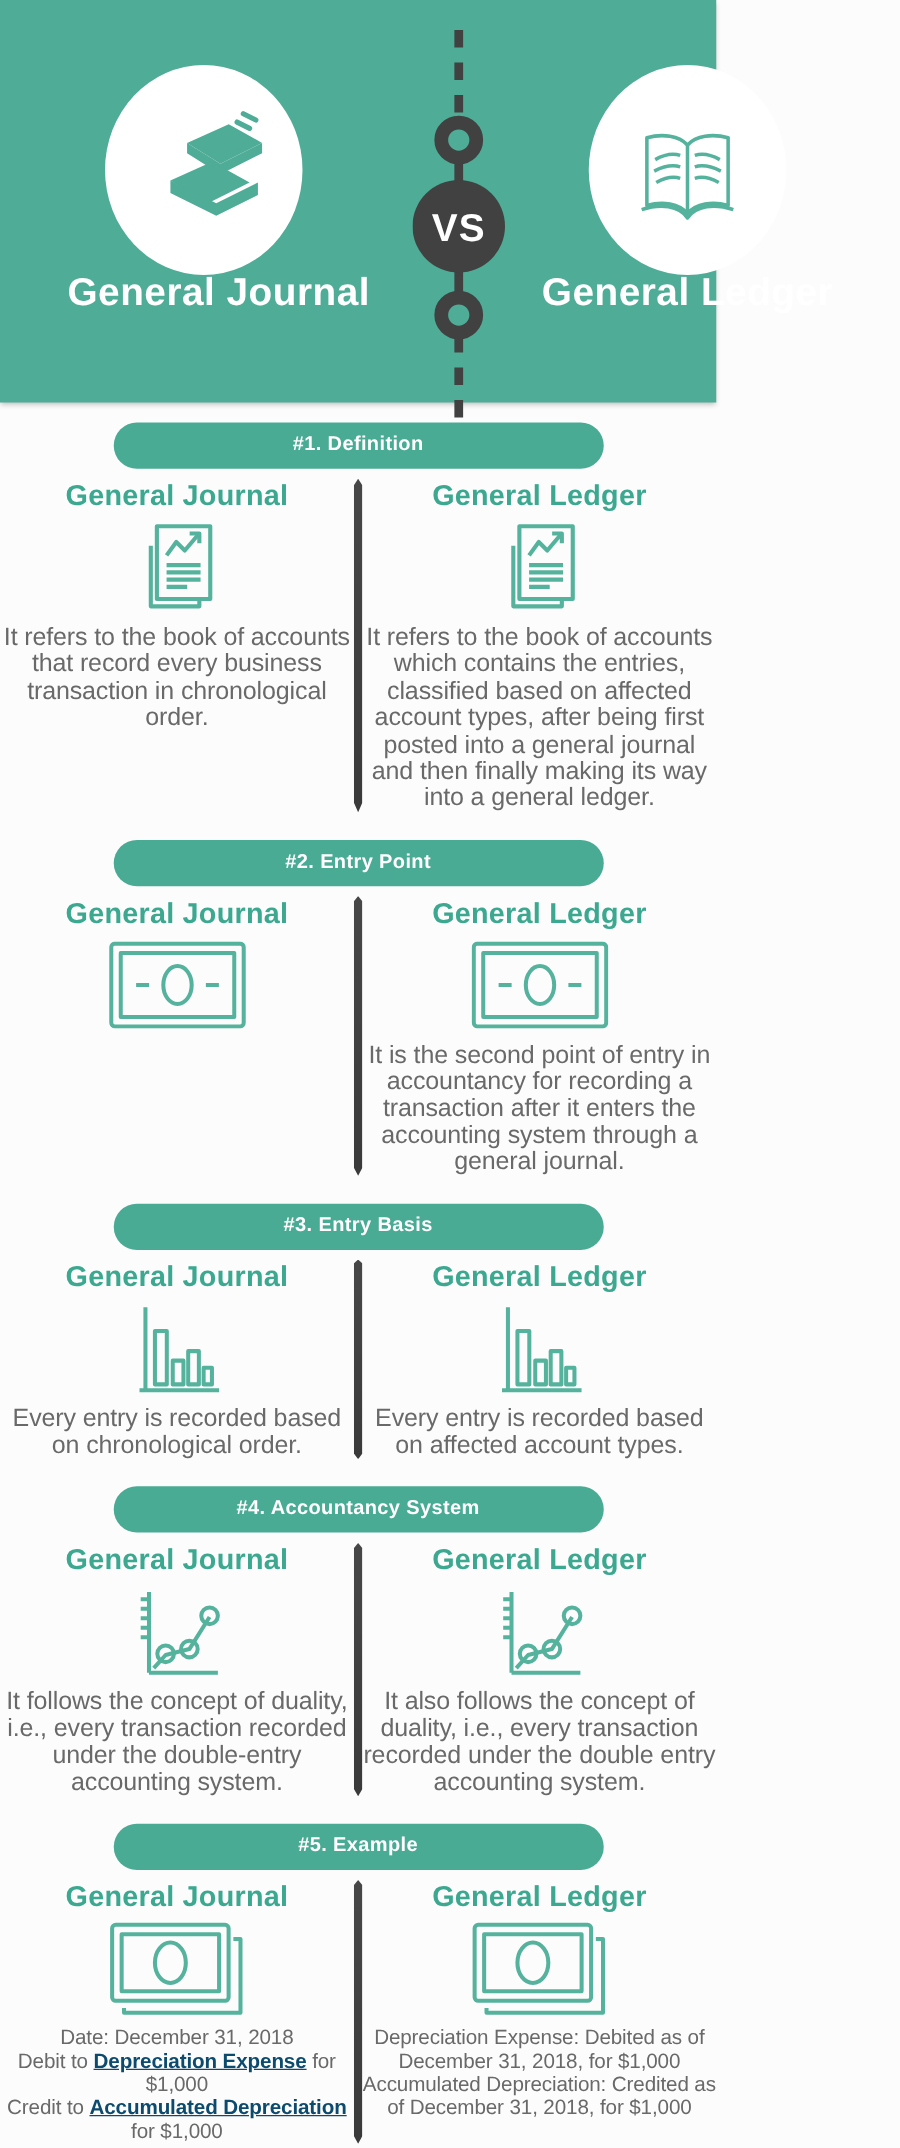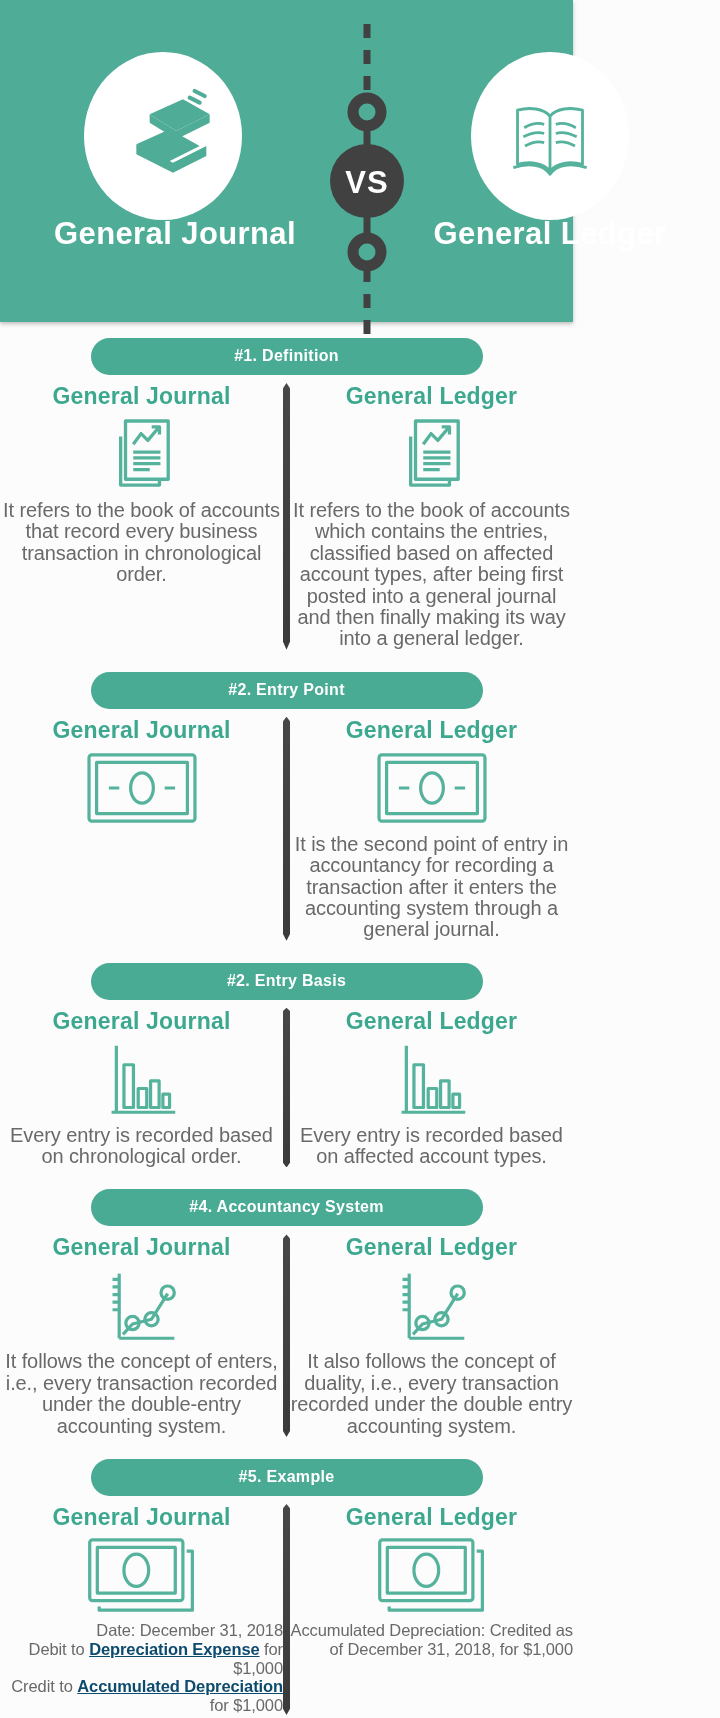--- a/index.html
+++ b/index.html
@@ -43,21 +43,21 @@
   .col { flex: 1; text-align: center; min-width: 0; }
   .col-heading {
     margin: 0 0 2px; color: #3CA88F; font-size: 23px; font-weight: bold;
     letter-spacing: .2px;
   }
   .icon-wrap { height: 84px; display: flex; align-items: center; justify-content: center; }
   .col-text {
     margin: 4px auto 0; max-width: 316px;
     color: #696969; font-size: 20px; line-height: 1.07; letter-spacing: -0.1px;
   }
-  .col-text.example { font-size: 16.5px; line-height: 1.14; max-width: 320px; text-align: right; }
+  .col-text.example { font-size: 16.5px; line-height: 1.14; max-width: 320px; }
   .term { font-weight: bold; text-decoration: underline; color: #0c4a6e; }
   .divider {
     width: 7px; flex: 0 0 7px; align-self: stretch;
     background: linear-gradient(#474747, #3a3a3a);
     border-radius: 3px;
     clip-path: polygon(50% 0%, 100% 2%, 100% 97%, 50% 100%, 0% 97%, 0% 2%);
   }
 
   
   .footer { margin: 4px 0 12px; text-align: center; }
@@ -205,21 +205,21 @@
             <svg width="110" height="70">
               <use href="#sym-banknote"></use>
             </svg>
           </div>
         <p class="col-text">It is the second point of entry in accountancy for recording a transaction after it enters the accounting system through a general journal.</p>
       </div>
     </div>
   </div>
 
   <div class="section">
-    <div class="pill">#2. Entry Basis</div>
+    <div class="pill">#3. Entry Basis</div>
     <div class="cols">
       <div class="col">
         <h3 class="col-heading">General Journal</h3>
         <div class="icon-wrap">
             <svg width="76" height="82">
               <use href="#sym-bars"></use>
             </svg>
           </div>
         <p class="col-text">Every entry is recorded based on chronological order.</p>
       </div>
@@ -239,21 +239,21 @@
   <div class="section">
     <div class="pill">#4. Accountancy System</div>
     <div class="cols">
       <div class="col">
         <h3 class="col-heading">General Journal</h3>
         <div class="icon-wrap">
             <svg width="76" height="82">
               <use href="#sym-linechart"></use>
             </svg>
           </div>
-        <p class="col-text">It follows the concept of enters, i.e., every transaction recorded under the double-entry accounting system.</p>
+        <p class="col-text">It follows the concept of duality, i.e., every transaction recorded under the double-entry accounting system.</p>
       </div>
       <div class="divider"></div>
       <div class="col">
         <h3 class="col-heading">General Ledger</h3>
         <div class="icon-wrap">
             <svg width="76" height="82">
               <use href="#sym-linechart"></use>
             </svg>
           </div>
         <p class="col-text">It also follows the concept of duality, i.e., every transaction recorded under the double entry accounting system.</p>
@@ -279,20 +279,21 @@
       </div>
       <div class="divider"></div>
       <div class="col">
         <h3 class="col-heading">General Ledger</h3>
         <div class="icon-wrap">
             <svg width="116" height="82">
               <use href="#sym-money"></use>
             </svg>
           </div>
         <div class="col-text example">
+          <div>Depreciation Expense: Debited as of December 31, 2018, for $1,000</div>
           <div>Accumulated Depreciation: Credited as of December 31, 2018, for $1,000</div>
         </div>
       </div>
     </div>
   </div>
 
   <div class="footer">
     <a href="#">www.wallstreetmojo.com</a>
   </div>
 

